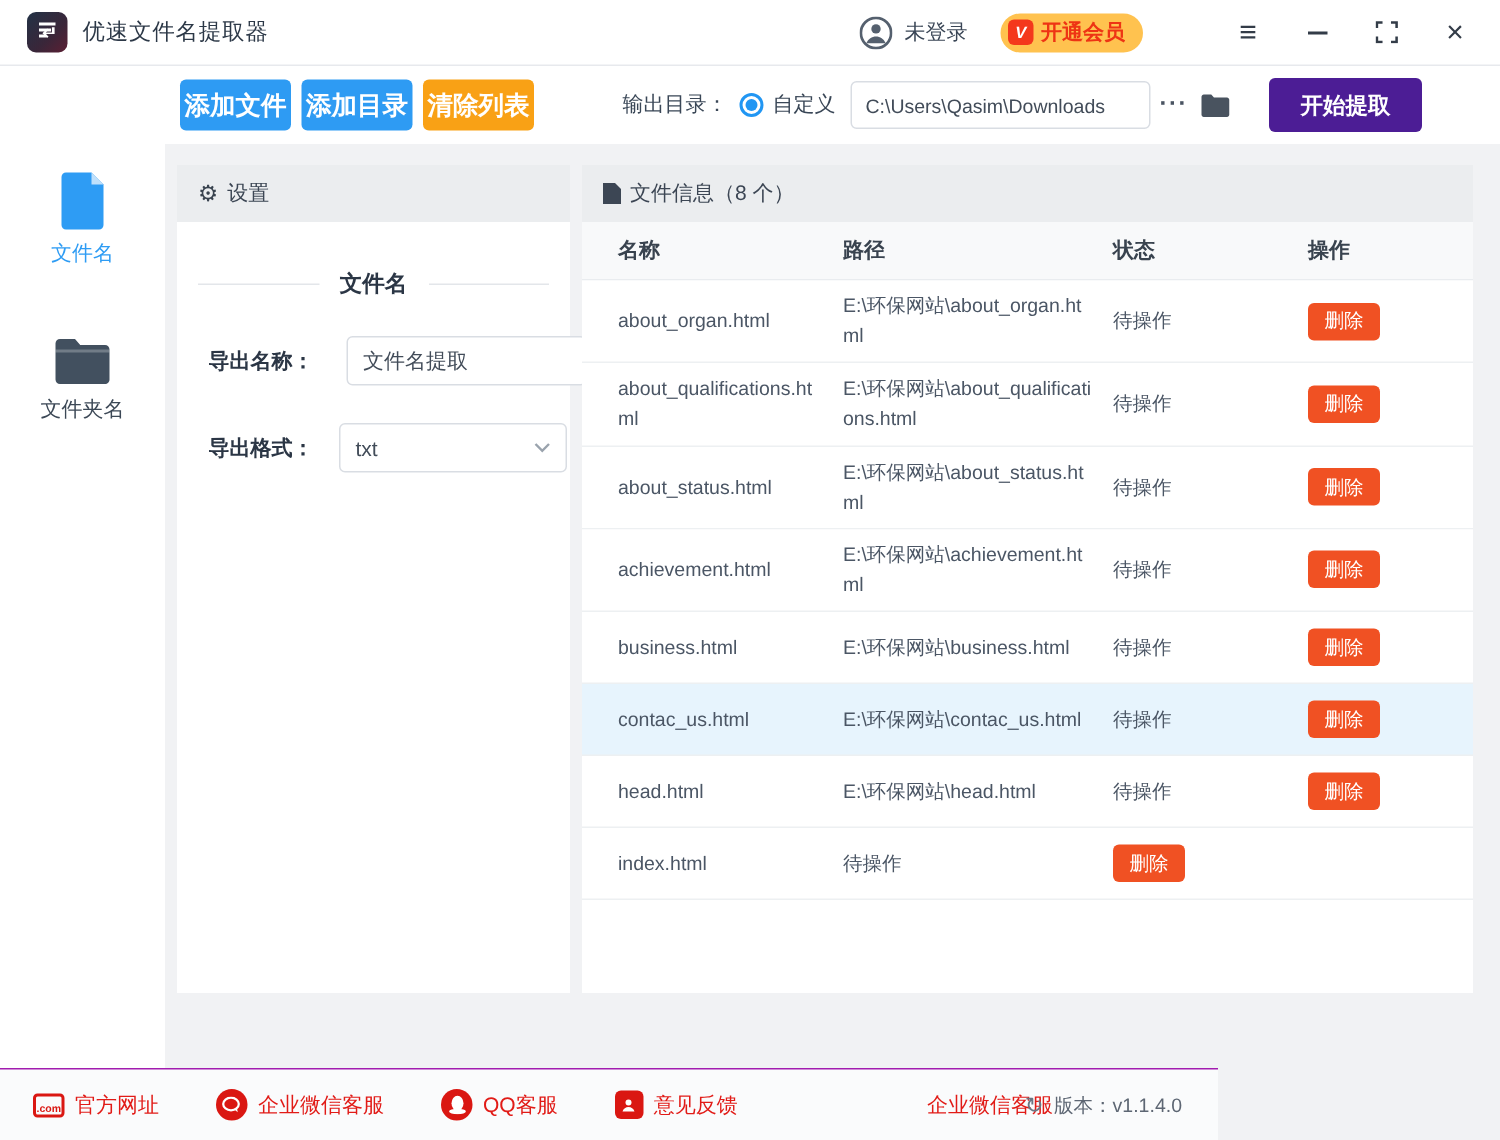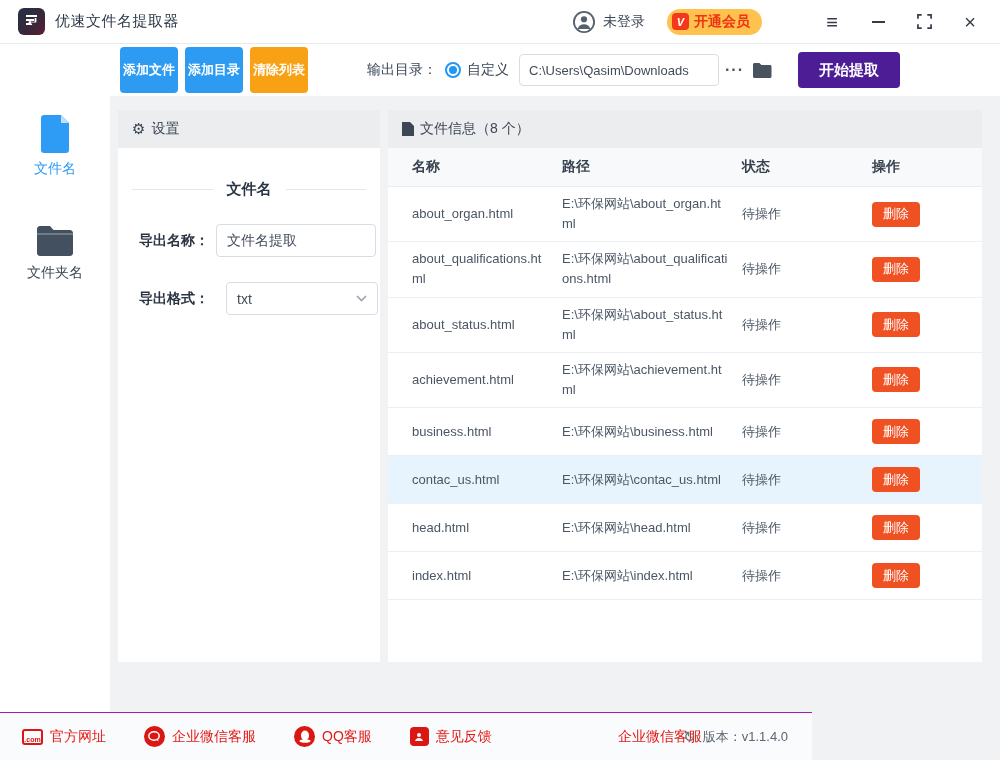--- a/index.html
+++ b/index.html
@@ -26,22 +26,22 @@
   .vip-label { font-size:14px; font-weight:bold; color:#ee3414; }
   .winbtn { background:none; border:none; cursor:pointer; color:#333c48; display:flex;
     align-items:center; justify-content:center; width:24px; height:24px; margin-left:22px; }
   .menu-glyph { font-size:20px; font-weight:bold; color:#333c48; line-height:1; }
   .min-bar { width:13px; height:2px; background:#333c48; }
   .close-glyph { font-size:20px; color:#333c48; line-height:1; }
 
   
   .toolbar { position:absolute; left:110px; top:44px; width:890px; height:52px; background:#fff;
     display:flex; align-items:center; padding-left:10px; }
-  .btn { border:none; border-radius:4px; color:#fff; font-size:13px; font-weight:bold;
-    height:46px; padding:0 3px; cursor:pointer; margin-right:7px;
+  .btn { border:none; border-radius:4px; color:#fff; font-size:17px; font-weight:bold;
+    height:34px; padding:0 3px; cursor:pointer; margin-right:7px;
     font-family:"Liberation Sans","DejaVu Sans",sans-serif; }
   .btn-blue { background:#2e9bf3; }
   .btn-orange { background:#f9a115; }
   .out-label { font-size:14px; color:#3a4757; margin-left:52px; margin-right:8px; }
   .radio { width:16px; height:16px; border-radius:50%; background:#fff; border:1px solid #c7cdd5;
     display:inline-block; position:relative; flex:none; cursor:pointer; }
   .radio.checked { border:2px solid #2196f3; }
   .radio.checked::after { content:""; position:absolute; left:50%; top:50%; width:8px; height:8px;
     margin:-4px 0 0 -4px; border-radius:50%; background:#2196f3; }
   .radio-lbl { font-size:14px; color:#3a4757; margin:0 10px 0 6px; }
@@ -68,21 +68,21 @@
     padding:0 14px; font-size:14px; color:#3c4654; }
   .panel-head .ic { margin-right:6px; display:flex; align-items:center; color:#39434f; font-size:15px; }
 
   
   .sec-title { display:flex; align-items:center; margin:32px 14px 0; }
   .sec-title .line { flex:1; height:1px; background:#e3e6ea; }
   .sec-title .txt { font-size:15px; font-weight:bold; color:#2b3645; margin:0 14px; }
   .form-row { display:flex; align-items:center; margin-top:25px; padding-left:14px; }
   .form-lbl { width:77px; text-align:right; font-size:14px; font-weight:bold; color:#2b3645; flex:none; }
   .name-input { width:160px; height:33px; border:1px solid #d9dde3; border-radius:4px;
-    font-size:14px; color:#424c59; padding:0 10px; margin-left:7px;
+    font-size:14px; color:#424c59; padding:0 10px; margin-left:22px;
     font-family:"Liberation Sans","DejaVu Sans",sans-serif; }
   .select-box { width:152px; height:33px; border:1px solid #d9dde3; border-radius:4px;
     margin-left:17px; display:flex; align-items:center; padding:0 10px; cursor:pointer;
     justify-content:space-between; background:#fff; }
   .select-val { font-size:14px; color:#424c59; }
   .suffix-row { margin-top:23px; }
   .suffix-opts { display:flex; align-items:center; margin-left:7px; }
 
   
   .col-head { display:grid; grid-template-columns:150px 180px 130px 1fr; padding-left:24px;
@@ -272,21 +272,20 @@
 
     <div class="trow">
       <span class="cell">head.html</span>
       <span class="cell">E:\环保网站\head.html</span>
       <span class="cell">待操作</span>
       <span><button class="del-btn">删除</button></span>
     </div>
 
     <div class="trow">
       <span class="cell">index.html</span>
-      <span class="cell">E:\环保网站\index.html</span>
       <span class="cell">待操作</span>
       <span><button class="del-btn">删除</button></span>
     </div>
   </div>
   </div>
 
   <div class="footer">
     <span class="f-link">
       <span class="ic-com">.com</span>
       <span class="txt">官方网址</span>

